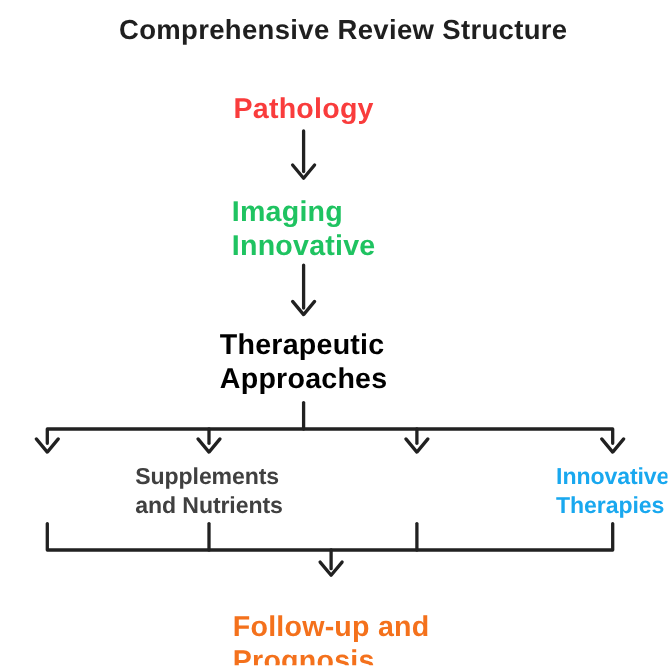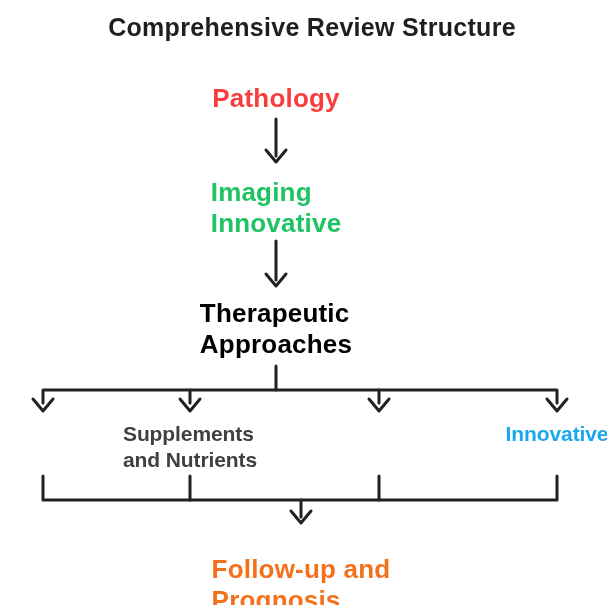--- a/index.html
+++ b/index.html
@@ -105,20 +105,21 @@
 
 
   <div class="node small b1" style="color: #404040;">
     <span class="ln">Supplements</span>
     <span class="ln">and Nutrients</span>
   </div>
 
 
   <div class="node small b3" style="color: rgb(25, 168, 239);">
     <span class="ln">Innovative</span>
+    <span class="ln">Therapies</span>
   </div>
 
   <div class="node big followup" style="color: rgb(244, 113, 28); margin-top: 12px;">
     <span class="ln">Follow-up and</span>
     <span class="ln">Prognosis</span>
   </div>
 
 </div>
 
 </body></html>

